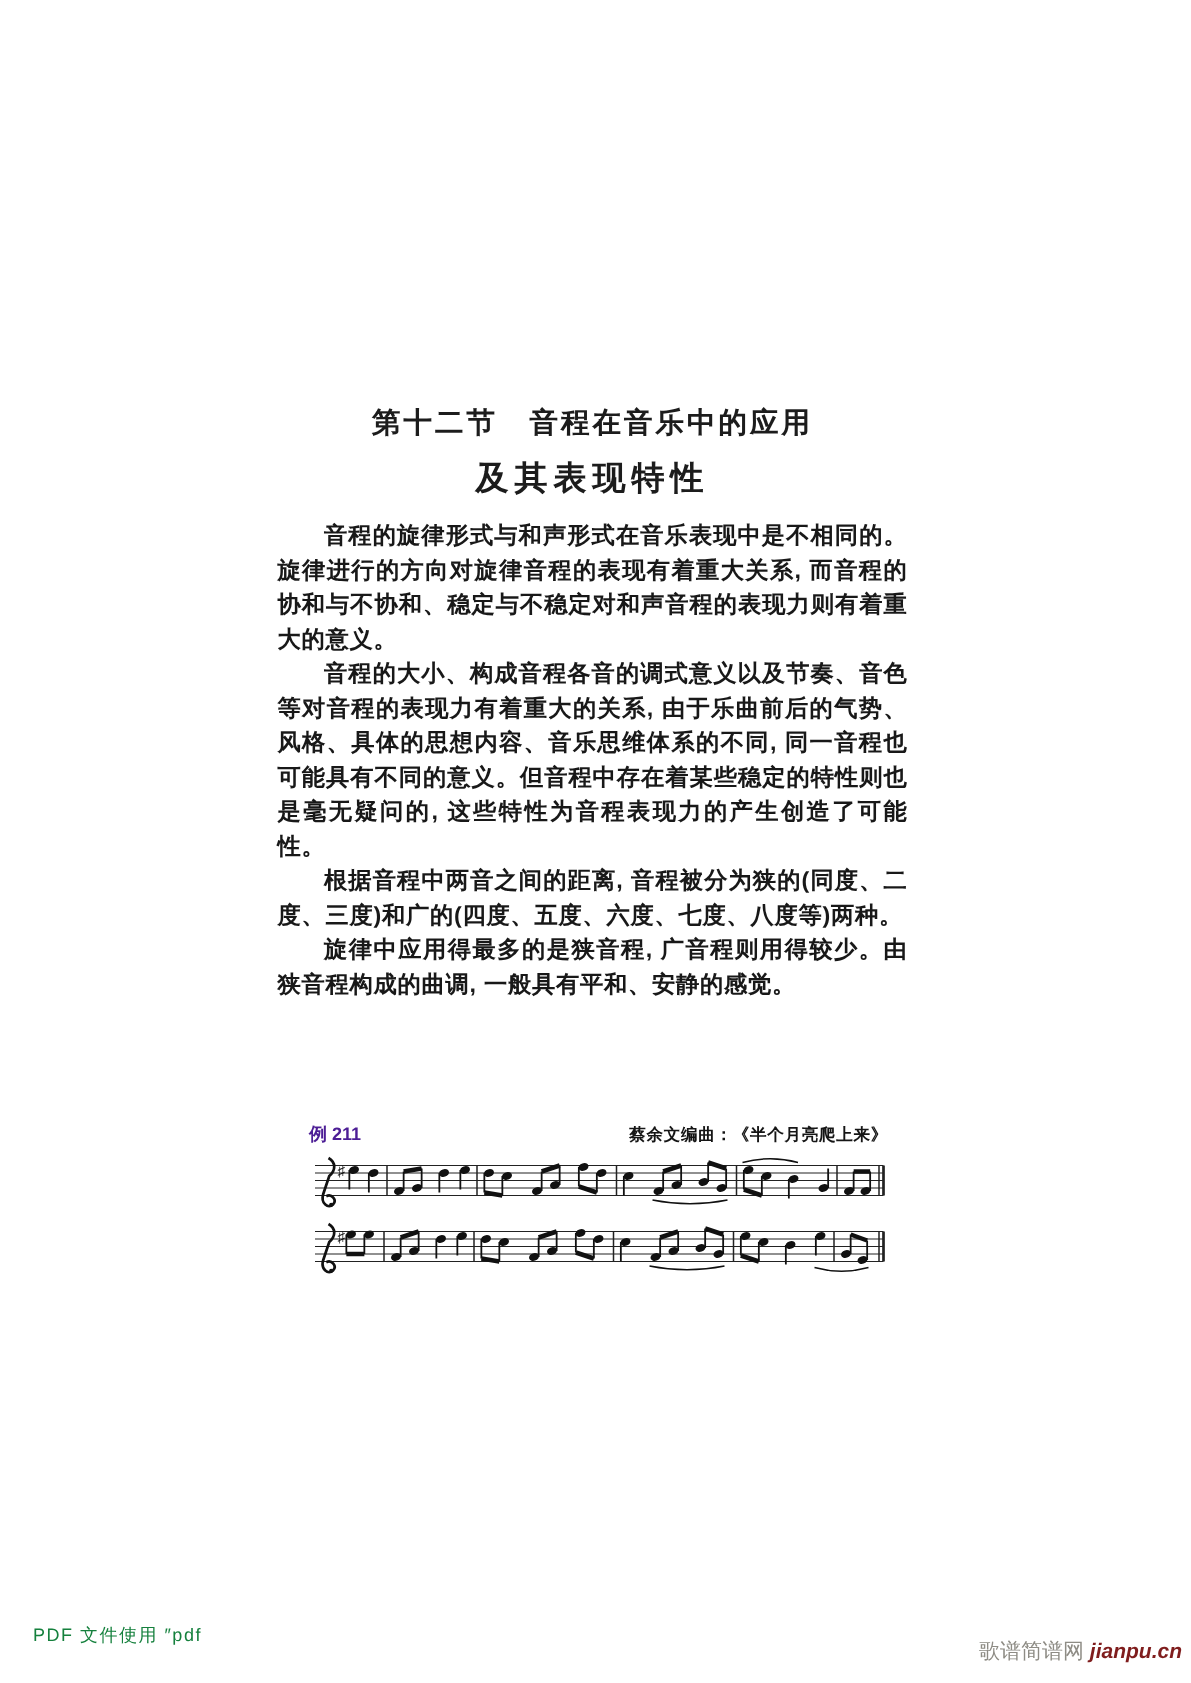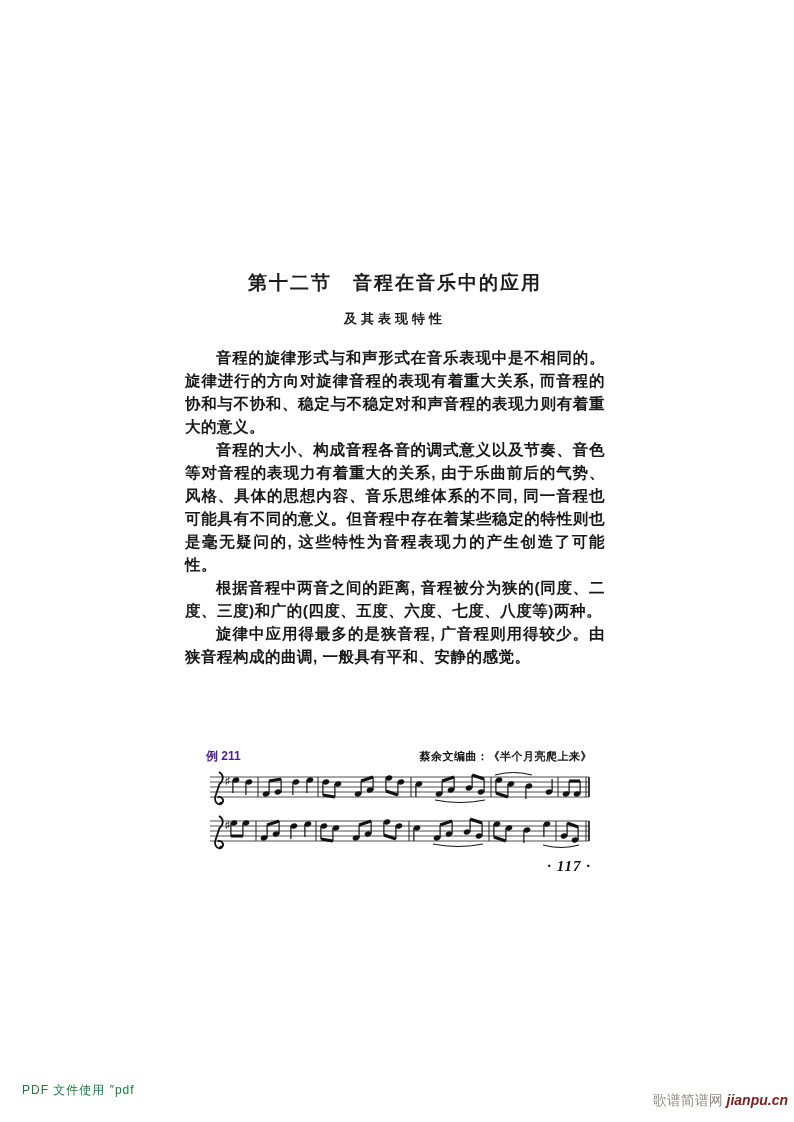--- a/index.html
+++ b/index.html
@@ -12,21 +12,21 @@
     color:#1c1c1c;
   }
   .content{
     position:absolute;left:185px;top:270px;width:420px;
   }
   .section-title{
     text-align:center;font-weight:bold;font-size:19px;
     letter-spacing:2px;line-height:26px;margin:0;
   }
   .section-title .line2{
-    display:block;margin-top:10px;letter-spacing:4px;font-size:13px;
+    display:block;margin-top:10px;letter-spacing:4px;font-size:22px;
   }
   .body-text{margin-top:14px;}
   .body-text p{
     margin:0;font-size:15.5px;line-height:23px;font-weight:600;
     letter-spacing:0.5px;text-align:justify;text-indent:2em;color:#181818;
   }
   .music-block{
     position:absolute;left:190px;top:748px;width:402px;
   }
   .music-header{
@@ -217,21 +217,20 @@
         <line x1="177.9" y1="24" x2="189.9" y2="28" stroke="#111" stroke-width="3"></line>
         <line x1="234.1" y1="14" x2="246.1" y2="10" stroke="#111" stroke-width="3"></line>
         <line x1="264.1" y1="8" x2="276.1" y2="12" stroke="#111" stroke-width="3"></line>
         <line x1="287.9" y1="26" x2="299.9" y2="30" stroke="#111" stroke-width="3"></line>
         <line x1="361.1" y1="12" x2="372.1" y2="16" stroke="#111" stroke-width="3"></line>
         <path d="M227 33 Q 252 38 277 33" stroke="#111" stroke-width="1" fill="none"></path>
         <path d="M337 34 Q 355 39 373 34" stroke="#111" stroke-width="1" fill="none"></path>
       </svg>
   </div>
 
-  <div class="page-number">· 117 ·</div>
 
   <div class="footer-left">PDF 文件使用 ″pdf</div>
 
   <div class="footer-right">
     <span class="site-name" style="color: rgb(142, 140, 133);">歌谱简谱网 </span><span class="site-url" style="color: #7f1d1d; font-style: italic;">jianpu.cn</span>
   </div>
 
 </div>
 
 </body></html>

